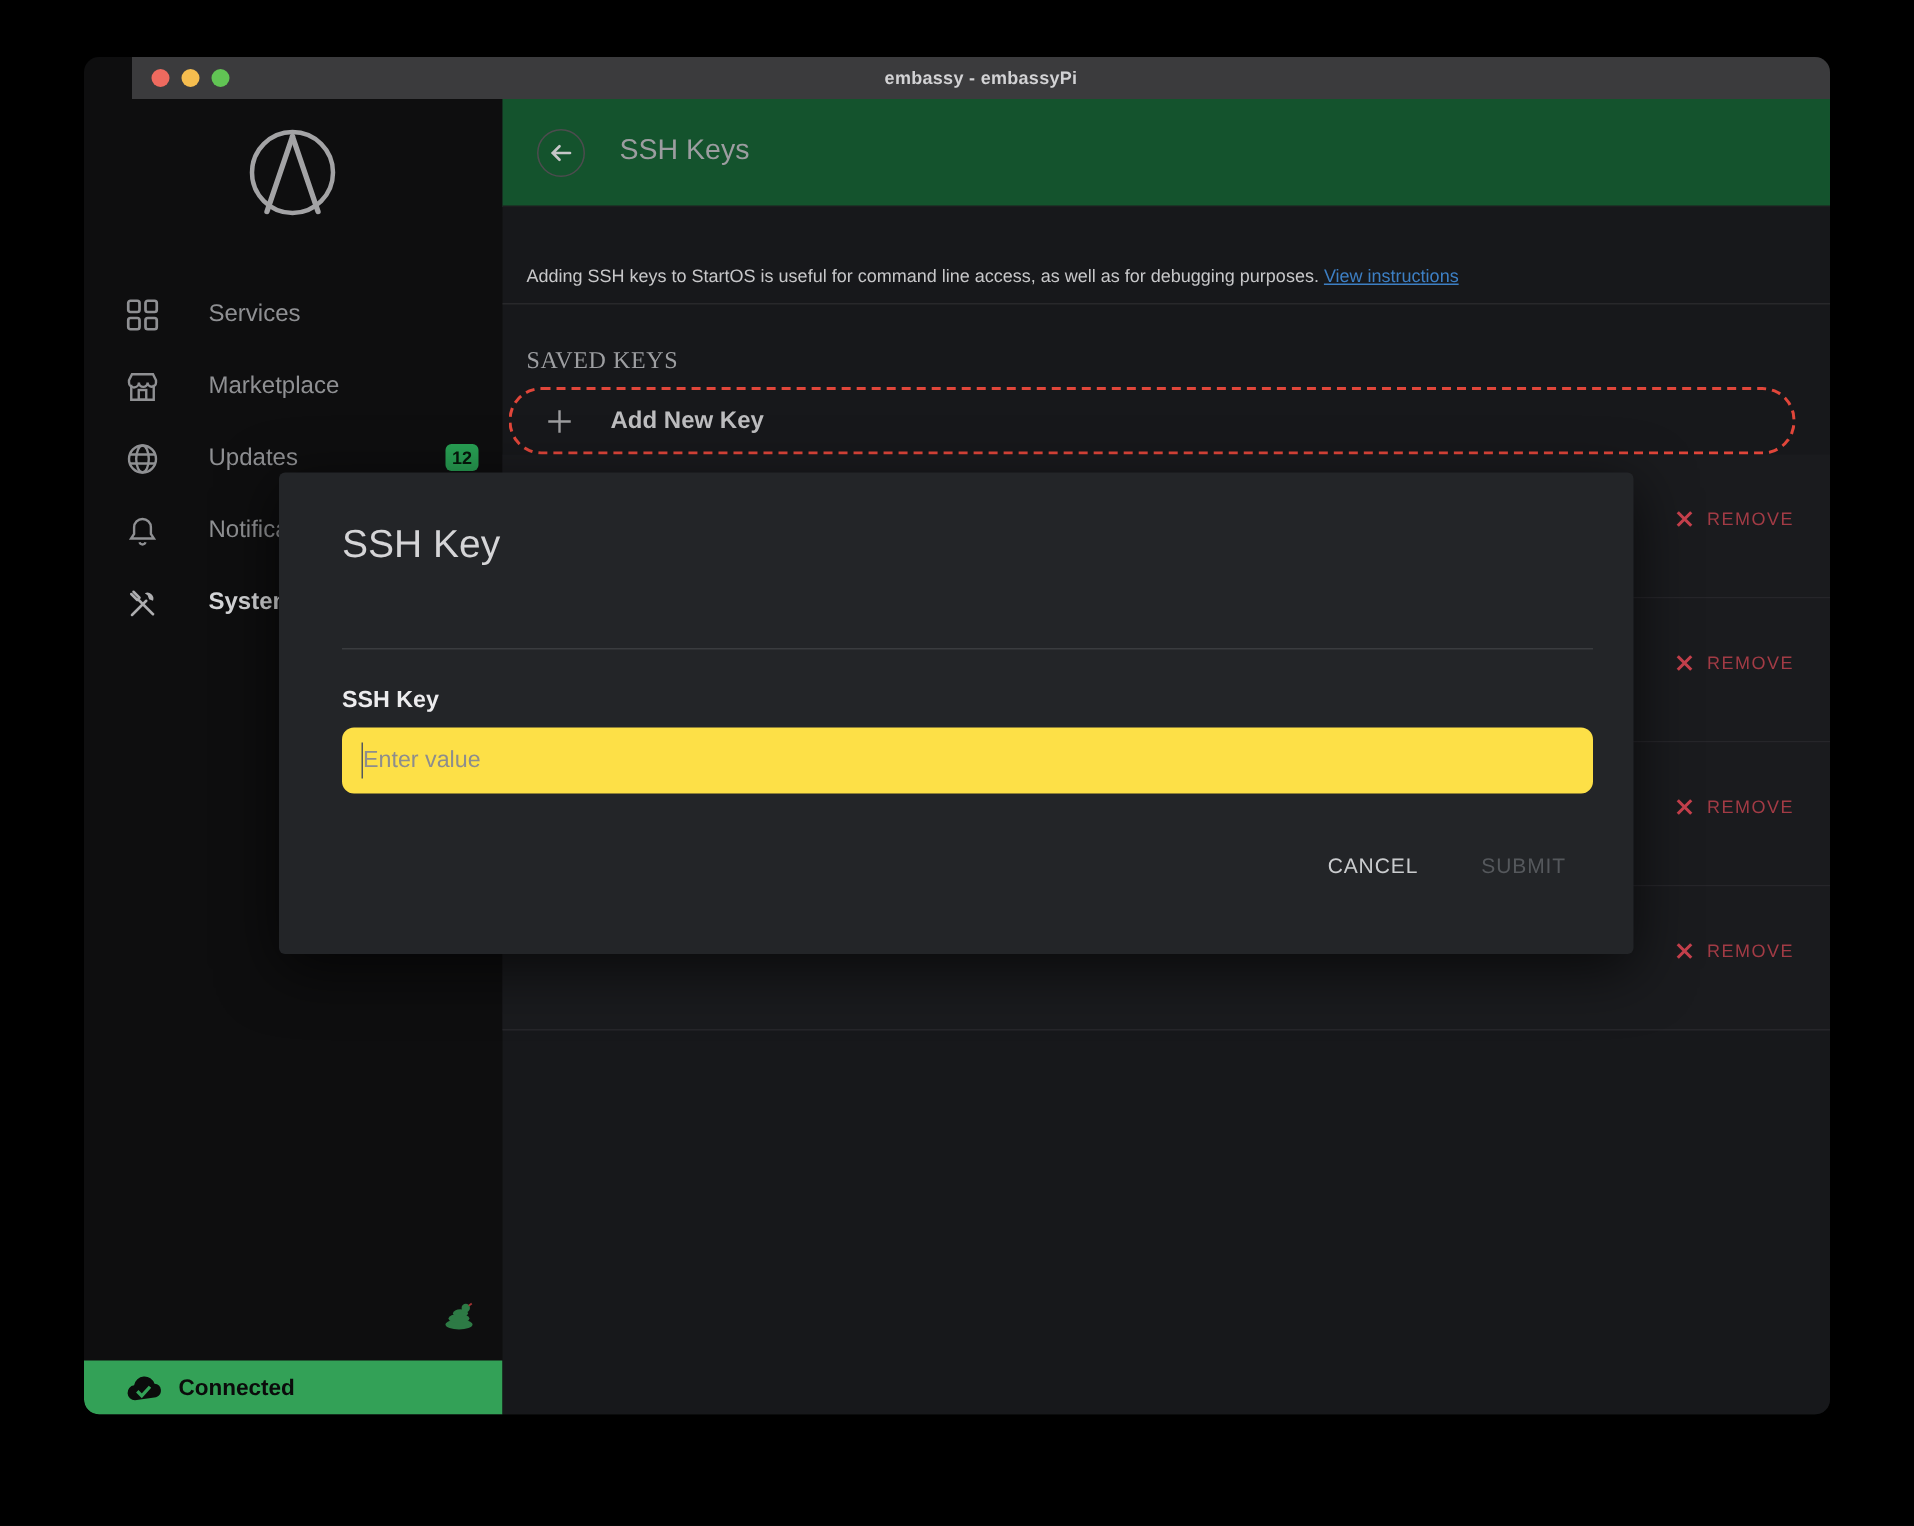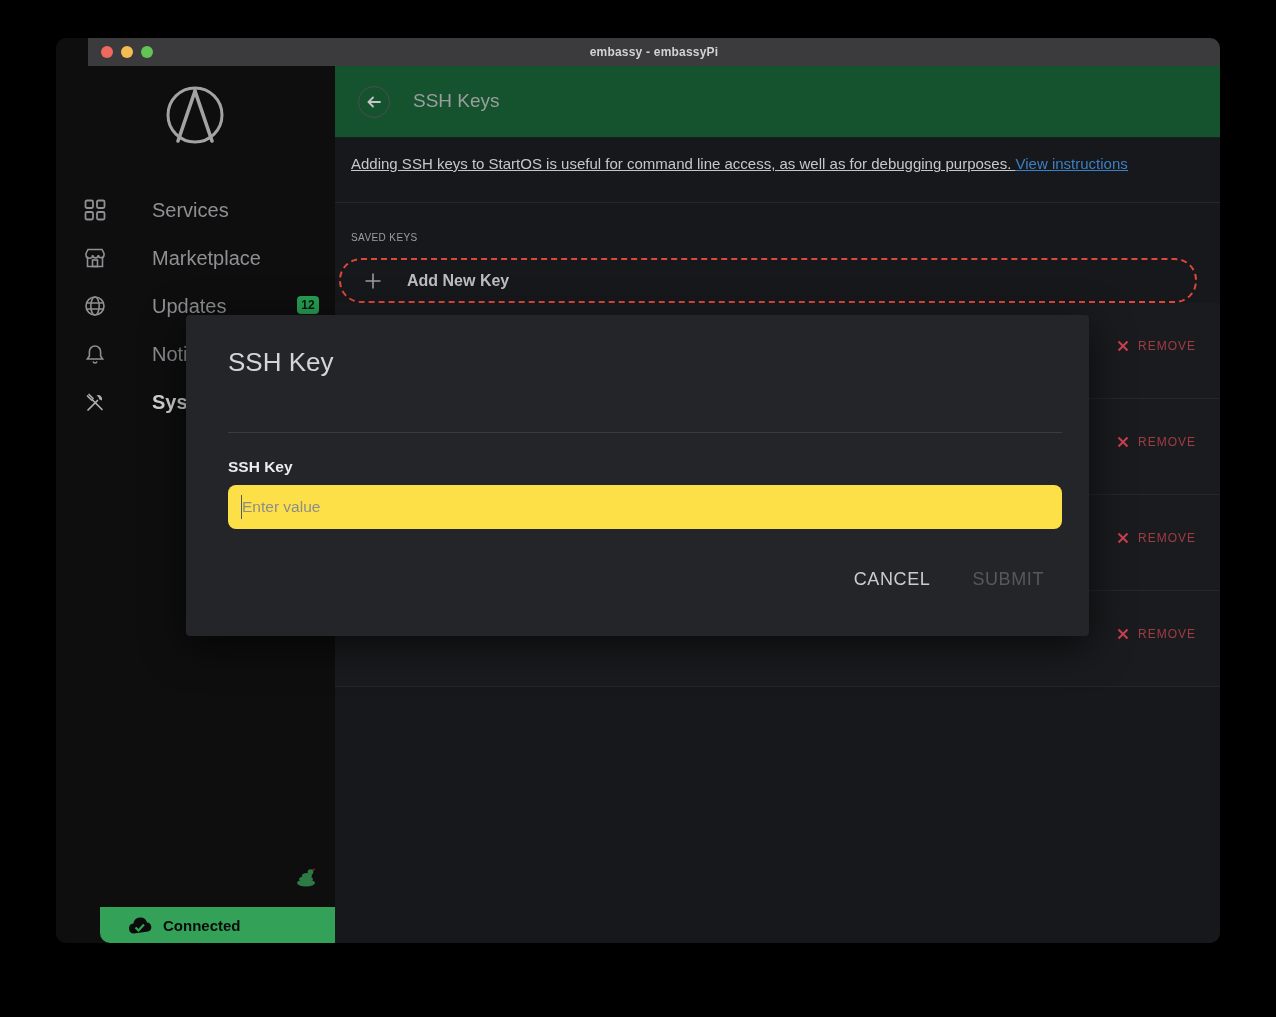--- a/index.html
+++ b/index.html
@@ -19,45 +19,45 @@
 
   .win-body { position:relative; display:flex; height:877px; }
 
   
   .sidebar { position:relative; width:279px; background:#0e0e0f; flex:none; }
   .logo { position:absolute; left:106px; top:16px; width:66px; height:66px; }
   .nav { position:absolute; top:120px; left:0; width:100%; }
   .nav-item { position:relative; height:48px; display:flex; align-items:center; }
   .nav-icon { position:absolute; left:27px; width:24px; height:24px; display:flex;
     align-items:center; justify-content:center; }
-  .nav-label { position:absolute; left:96px; font-size:20px; color:#8f9093; white-space:nowrap; }
+  .nav-label { position:absolute; left:83px; font-size:16px; color:#8f9093; white-space:nowrap; }
   .nav-item.active .nav-label { color:#d6d7d9; font-weight:bold; }
   .badge { position:absolute; right:16px; top:14px; min-width:22px; height:18px;
     background:#28a154; color:#06180b; border-radius:4px; font-size:12px; font-weight:bold;
     display:flex; align-items:center; justify-content:center; padding:0 4px; }
   .snake { position:absolute; left:239px; top:800px; width:24px; height:22px; }
   .conn-bar { position:absolute; left:0; bottom:0; width:279px; height:36px;
-    background:#33a157; display:flex; align-items:center; border-bottom-left-radius:10px;margin-left:44px; }
+    background:#33a157; display:flex; align-items:center; border-bottom-left-radius:10px; }
   .conn-icon { margin-left:27px; width:27px; height:19px; }
   .conn-label { margin-left:9px; font-size:15px; font-weight:bold; color:#0b0b0b; }
 
   
   .main { position:relative; flex:1; background:#17181b; }
   .page-header { position:relative; height:72px; background:#14532d; border-bottom:1px solid #1d1d1f; }
   .back-btn { position:absolute; left:23px; top:20px; width:32px; height:32px; border-radius:50%;
     border:1.5px solid #4c4c4e; display:flex; align-items:center; justify-content:center; }
   .page-title { position:absolute; left:78px; top:24px; font-size:19px; color:#9c9da0; }
 
   .content { position:relative; height:805px; }
-  .intro { position:absolute; left:16px; right:16px; top:15px; font-size:15px;
-    color:#c7c7c9; line-height:1.4; white-space:nowrap;text-decoration:underline; }
+  .intro { position:absolute; left:16px; right:16px; top:38px; font-size:12px;
+    color:#c7c7c9; line-height:1.4; white-space:nowrap; }
   .intro a { color:#3d7fc4; text-decoration:underline; }
   .rule { position:absolute; left:0; right:0; top:64px; height:1px; background:#28282b; }
-  .section-title { position:absolute; left:16px; top:94px; font-size:10px; color:#9d9ea1;
-    letter-spacing:.4px; }
+  .section-title { position:absolute; left:16px; top:94px; font-size:16px; color:#9d9ea1;
+    letter-spacing:.4px;font-family:Liberation Serif, serif; }
   .add-key { position:absolute; left:4px; top:120px; width:858px; height:45px;
     border:2px dashed #e1463a; border-radius:22px; display:flex; align-items:center; }
   .add-plus { margin-left:22px; width:20px; height:20px; }
   .add-label { margin-left:24px; font-size:16px; font-weight:bold; color:#bdbdbf; }
 
   .key-list { position:absolute; left:0; right:0; top:165px; }
   .key-row { position:relative; height:96px; background:#1a1b1e; border-bottom:1px solid #26262a; }
   .remove-btn { position:absolute; right:24px; top:36px; display:flex; align-items:center; gap:9px; }
   .remove-x { width:12px; height:12px; display:block; }
   .remove-label { font-size:12px; color:#a23b45; letter-spacing:1px; }
@@ -69,21 +69,21 @@
   .modal-desc { position:absolute; left:42px; top:86px; font-size:14.5px; color:#8b8e91; }
   .modal-rule { position:absolute; left:42px; right:27px; top:117px; height:1px; background:#3a3c3f; }
   .field-label { position:absolute; left:42px; top:143px; font-size:15.5px; font-weight:bold; color:#ececee; }
   .field-wrap { position:absolute; left:42px; top:170px; width:834px; height:44px; }
   .field-input { width:100%; height:100%; background:#fde047; border:none; border-radius:8px;
     padding:0 14px; font-size:15.5px; font-family:"Liberation Sans",sans-serif; color:#333; outline:none; }
   .field-input::placeholder { color:#8d8d8d; }
   .caret { position:absolute; left:13px; top:10px; width:1px; height:24px; background:#55585c; }
   .modal-actions { position:absolute; right:43px; top:248px; display:flex; gap:38px; }
   .btn-text { background:none; border:none; font-family:"Liberation Sans",sans-serif;
-    font-size:18px; letter-spacing:.6px; cursor:pointer; padding:6px 2px; }
+    font-size:14px; letter-spacing:.6px; cursor:pointer; padding:6px 2px; }
   .btn-cancel { color:#caccce; }
   .btn-submit { color:#55585c; }
 
   svg { display:block; }
 </style>
 </head>
 <body>
 
 <div class="stage">
   <div class="window">

